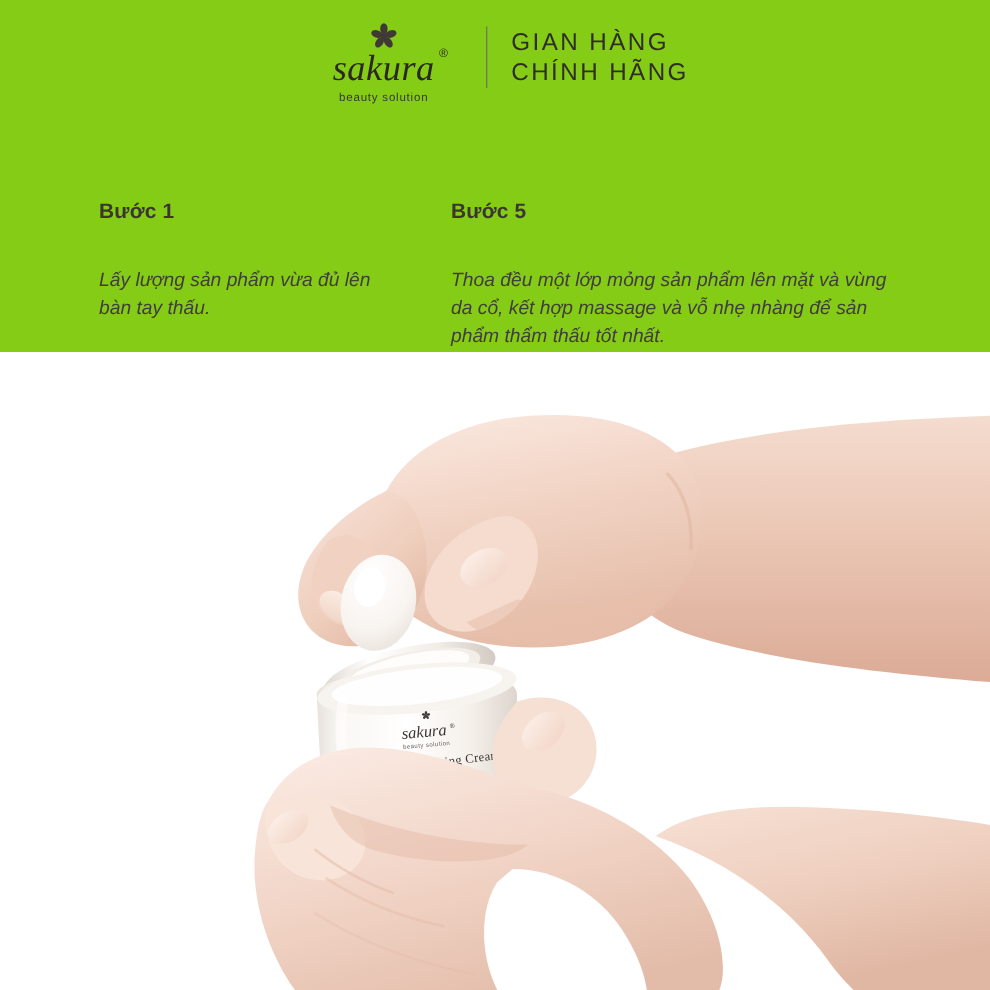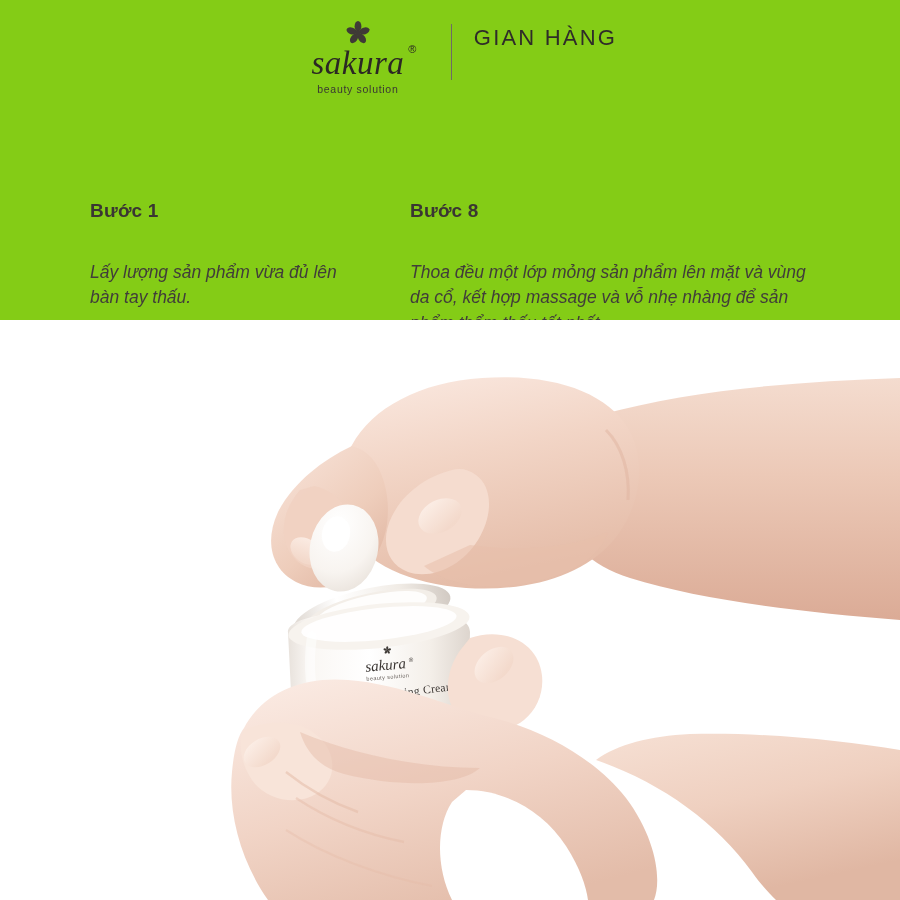--- a/index.html
+++ b/index.html
@@ -105,21 +105,21 @@
     font-size: 18px;
     font-weight: 500;
     letter-spacing: 1.6px;
     color: #3a3734;
   }
 
   
   .steps {
     position: absolute;
     left: 0;
-    top: 188px;
+    top: 170px;
     width: 900px;
     height: 160px;
   }
   .timeline-line {
     position: absolute;
     left: 96px;
     top: 222px;
     width: 710px;
     height: 1.6px;
     background: #58534f;
@@ -203,39 +203,39 @@
         <div class="wordmark-wrap">
           <span class="wordmark">sakura</span>
           <span class="wordmark-reg">®</span>
         </div>
 
         <div class="tagline-small">beauty solution</div>
       </div>
 
       <div class="brand-divider"></div>
 
-      <div class="brand-title"><span>GIAN HÀNG</span><br></div>
+      <div class="brand-title"><span>GIAN HÀNG</span><br><span>CHÍNH HÃNG</span></div>
 
     </div>
 
   </div>
 
   <div class="steps">
 
     <div class="timeline-line"></div>
     <div class="timeline-dot dot-1"></div>
     <div class="timeline-dot dot-2"></div>
 
     <div class="step step-1">
       <div class="step-title">Bước 1</div>
       <div class="step-body">Lấy lượng sản phẩm vừa đủ lên bàn tay thấu.</div>
     </div>
 
     <div class="step step-2">
-      <div class="step-title">Bước 8</div>
+      <div class="step-title">Bước 5</div>
       <div class="step-body">Thoa đều một lớp mỏng sản phẩm lên mặt và vùng da cổ, kết hợp massage và vỗ nhẹ nhàng để sản phẩm thẩm thấu tốt nhất.</div>
     </div>
   </div>
 
   <div class="photo">
     <svg width="900" height="580" viewBox="0 0 900 580">
       <defs>
         <linearGradient id="skinUpper" x1="0" y1="0" x2="0.3" y2="1">
           <stop offset="0%" stop-color="#fbeae2"></stop>
           <stop offset="45%" stop-color="#f2d5c6"></stop>

